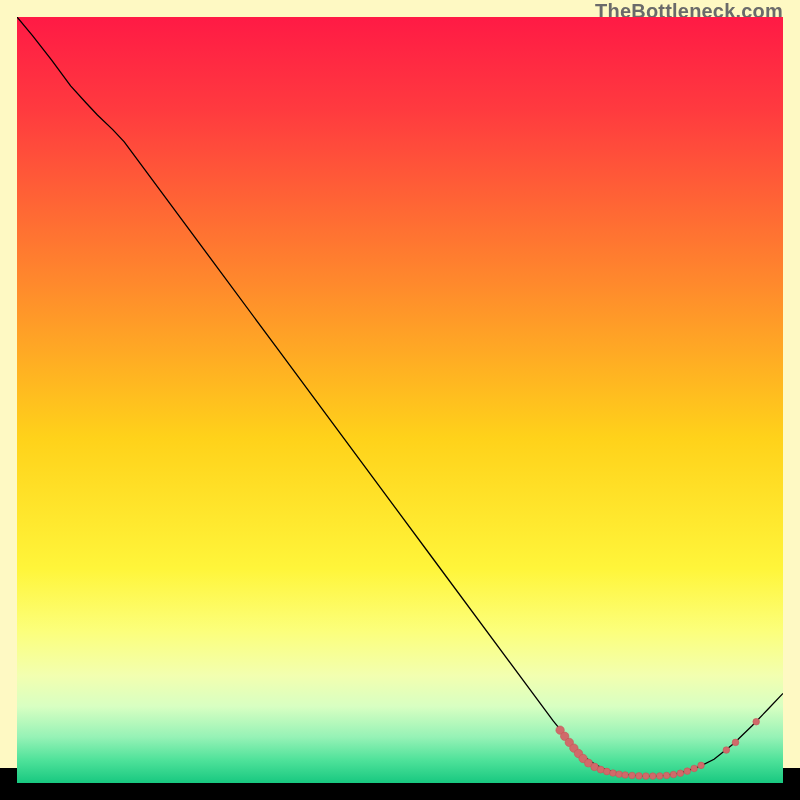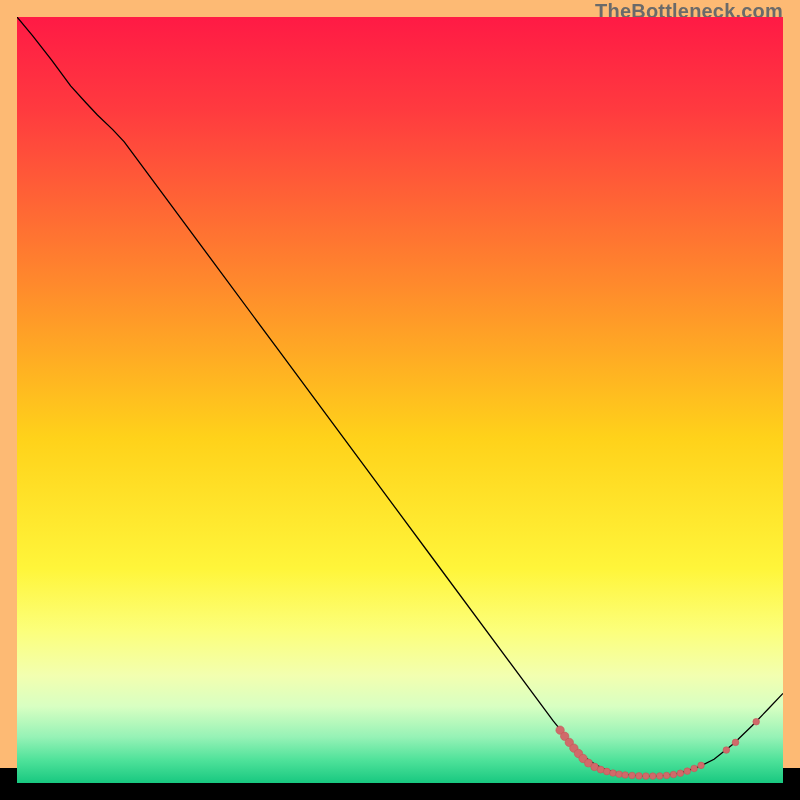--- a/index.html
+++ b/index.html
@@ -1,21 +1,21 @@
 <!DOCTYPE html>
 <html><head>
 <meta charset="utf-8">
 <style>
   * { margin: 0; padding: 0; box-sizing: border-box; }
   html, body { width: 800px; height: 800px; overflow: hidden; background: #000; }
   .outer {
     position: relative;
     width: 800px;
     height: 768px;
-    background: #fdba74;
+    background: #fef9c3;
   }
   .plot {
     position: absolute;
     left: 17px;
     top: 17px;
     width: 766px;
     height: 766px;
   }
   .watermark {
     position: absolute;

